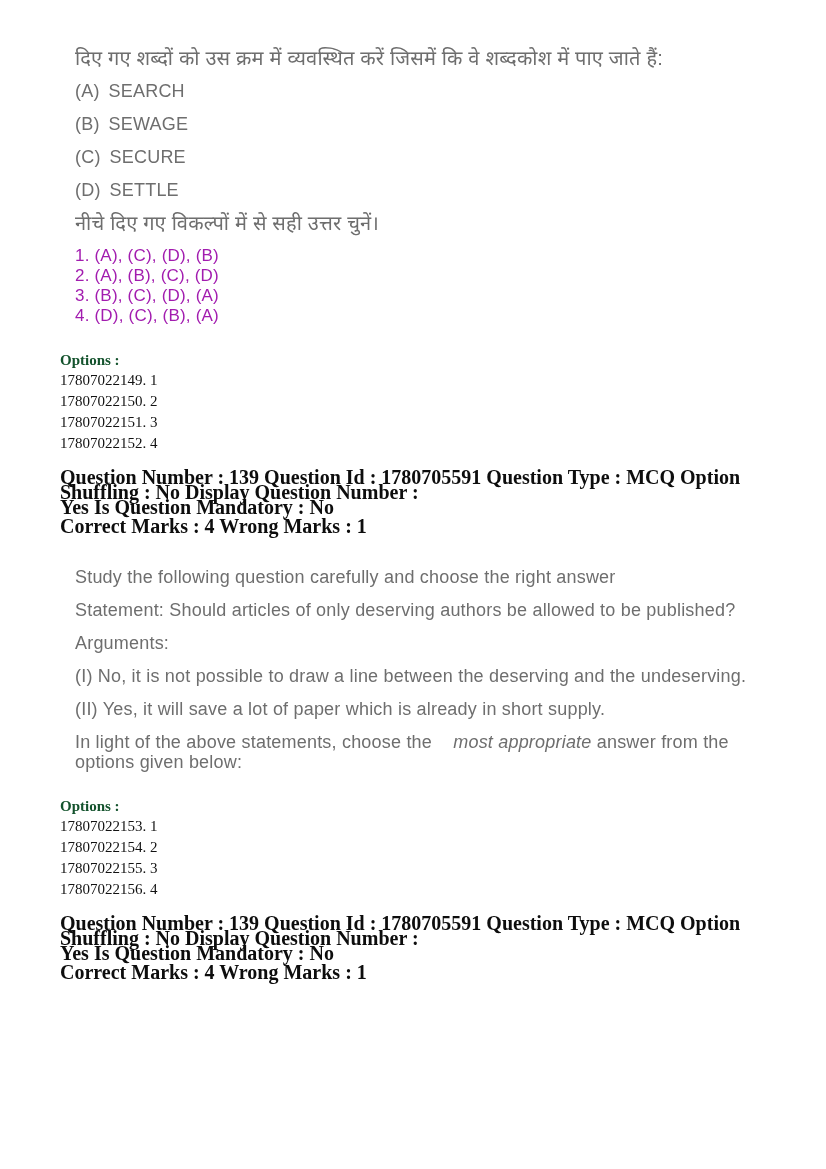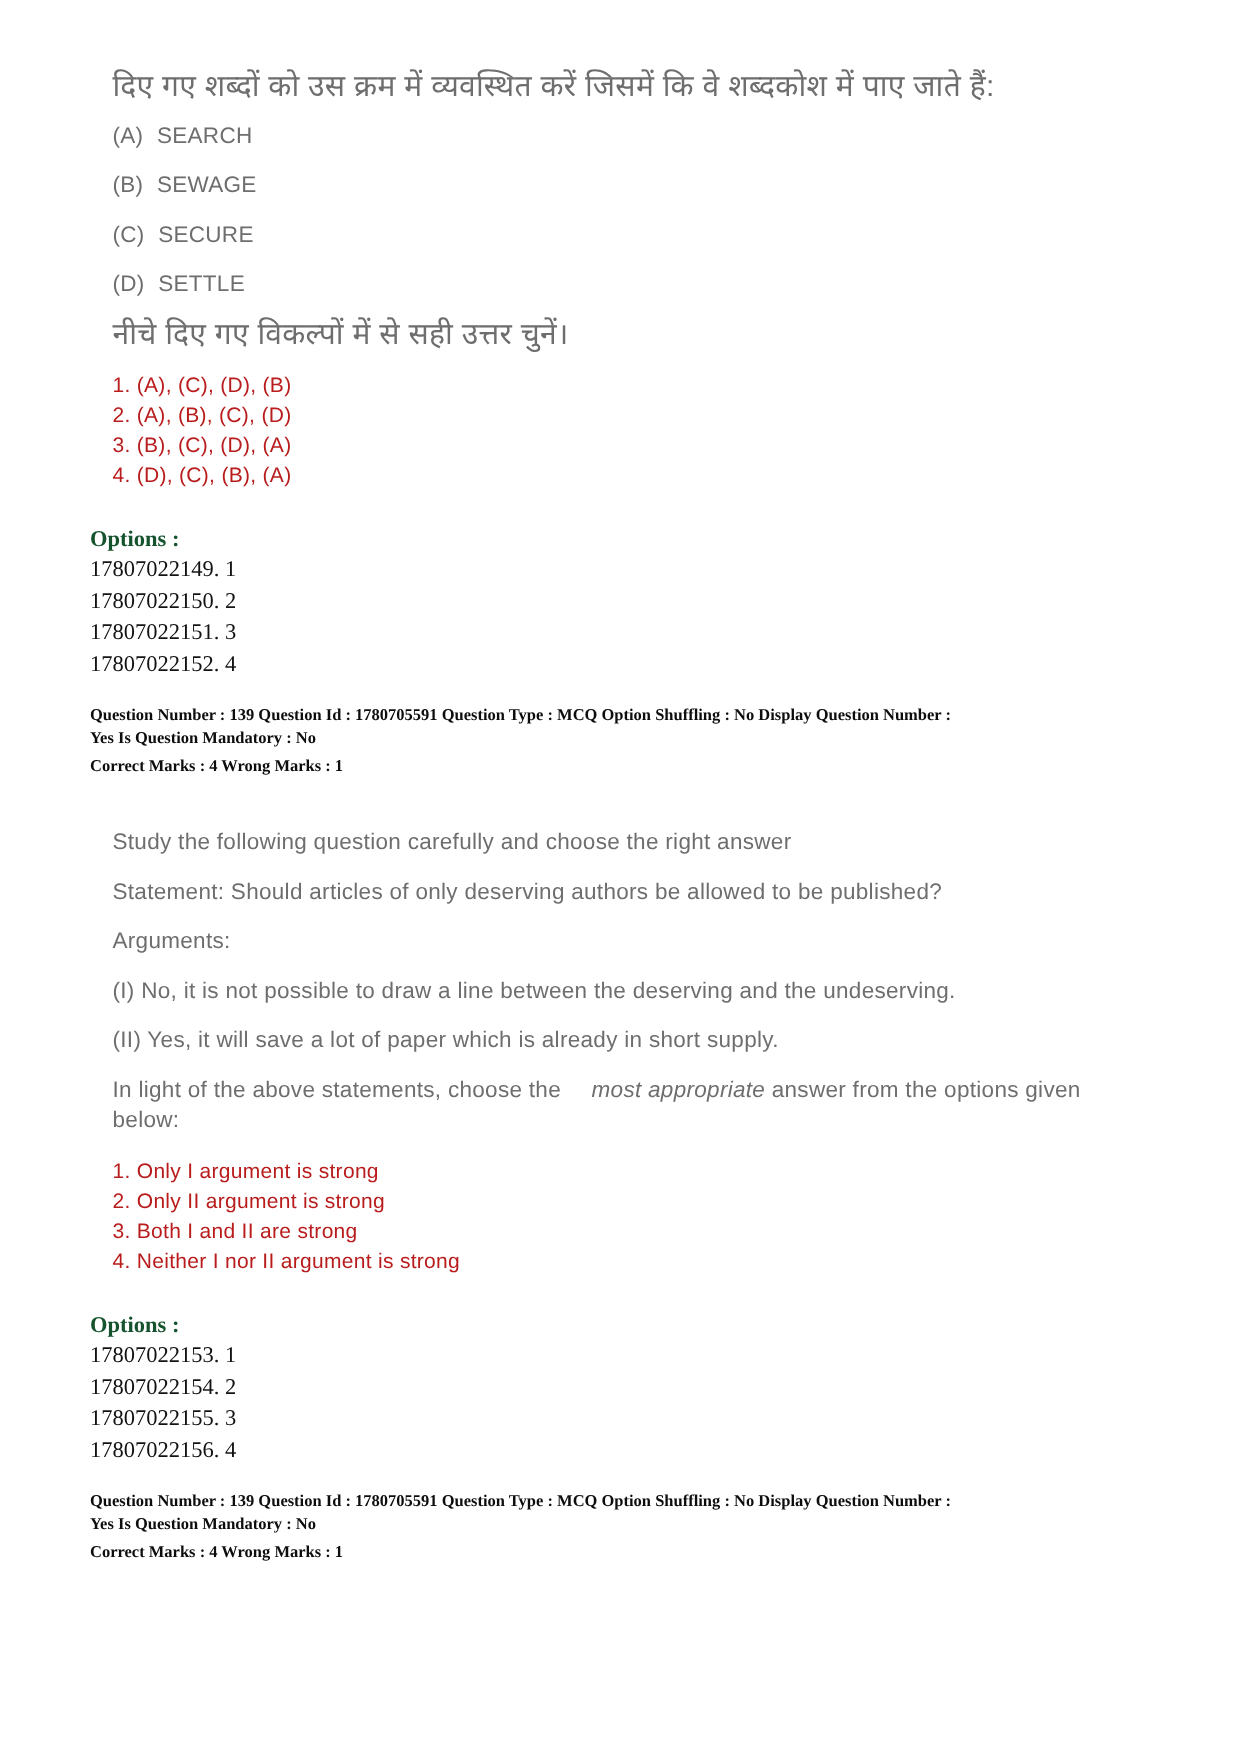--- a/index.html
+++ b/index.html
@@ -9,34 +9,34 @@
     width: 826px;
     height: 1169px;
     background: #ffffff;
     overflow: hidden;
     padding: 48px 60px 0 60px;
   }
   
   .q-section { margin-left: 15px; }
   .q-para {
     font-family: "Liberation Sans", sans-serif;
-    font-size: 15px;
+    font-size: 18px;
     line-height: 20px;
     color: #6e6e6e;
     margin: 0 0 13px 0;
     letter-spacing: 0.2px;
   }
   .q-para.hindi { font-size: 20px; }
   .word-opt .opt-label { display: inline-block; margin-right: 9px; }
   .choice-list { margin: 0 0 0 0; }
   .choice-line {
     font-family: "Liberation Sans", sans-serif;
-    font-size: 14px;
+    font-size: 17px;
     line-height: 20px;
-    color: #b91c1c;
+    color: #a21caf;
     letter-spacing: 0.2px;
   }
   .q-para em { font-style: italic; margin-left: 16px; }
   
   .options-heading {
     font-family: "Liberation Serif", serif;
     font-weight: bold;
     font-size: 15px;
     line-height: 20px;
     color: #14532d;
@@ -45,21 +45,21 @@
   .option-num {
     font-family: "Liberation Serif", serif;
     font-size: 15px;
     line-height: 21px;
     color: #121212;
   }
   .meta-block { margin-top: 16px; }
   .meta-line {
     font-family: "Liberation Serif", serif;
     font-weight: bold;
-    font-size: 11px;
+    font-size: 20px;
     line-height: 15px;
     color: #0d0d0d;
   }
   .meta-marks { margin-top: 4px; }
   .spacer-q2 { height: 33px; }
 </style>
 </head>
 <body>
 
 <div class="page">
@@ -99,26 +99,20 @@
   <div class="spacer-q2"></div>
 
   <section class="q-section">
     <p class="q-para">Study the following question carefully and choose the right answer</p>
     <p class="q-para">Statement: Should articles of only deserving authors be allowed to be published?</p>
     <p class="q-para">Arguments:</p>
     <p class="q-para">(I) No, it is not possible to draw a line between the deserving and the undeserving.</p>
     <p class="q-para">(II) Yes, it will save a lot of paper which is already in short supply.</p>
     <p class="q-para"><span>In light of the above statements, choose the </span><em>most appropriate</em><span> answer from the options given below:</span></p>
 
-    <div class="choice-list">
-      <div class="choice-line">1. Only I argument is strong</div>
-      <div class="choice-line">2. Only II argument is strong</div>
-      <div class="choice-line">3. Both I and II are strong</div>
-      <div class="choice-line">4. Neither I nor II argument is strong</div>
-    </div>
   </section>
 
   <section>
     <div class="options-heading">Options :</div>
     <div class="option-num">17807022153. 1</div>
     <div class="option-num">17807022154. 2</div>
     <div class="option-num">17807022155. 3</div>
     <div class="option-num">17807022156. 4</div>
   </section>
 

